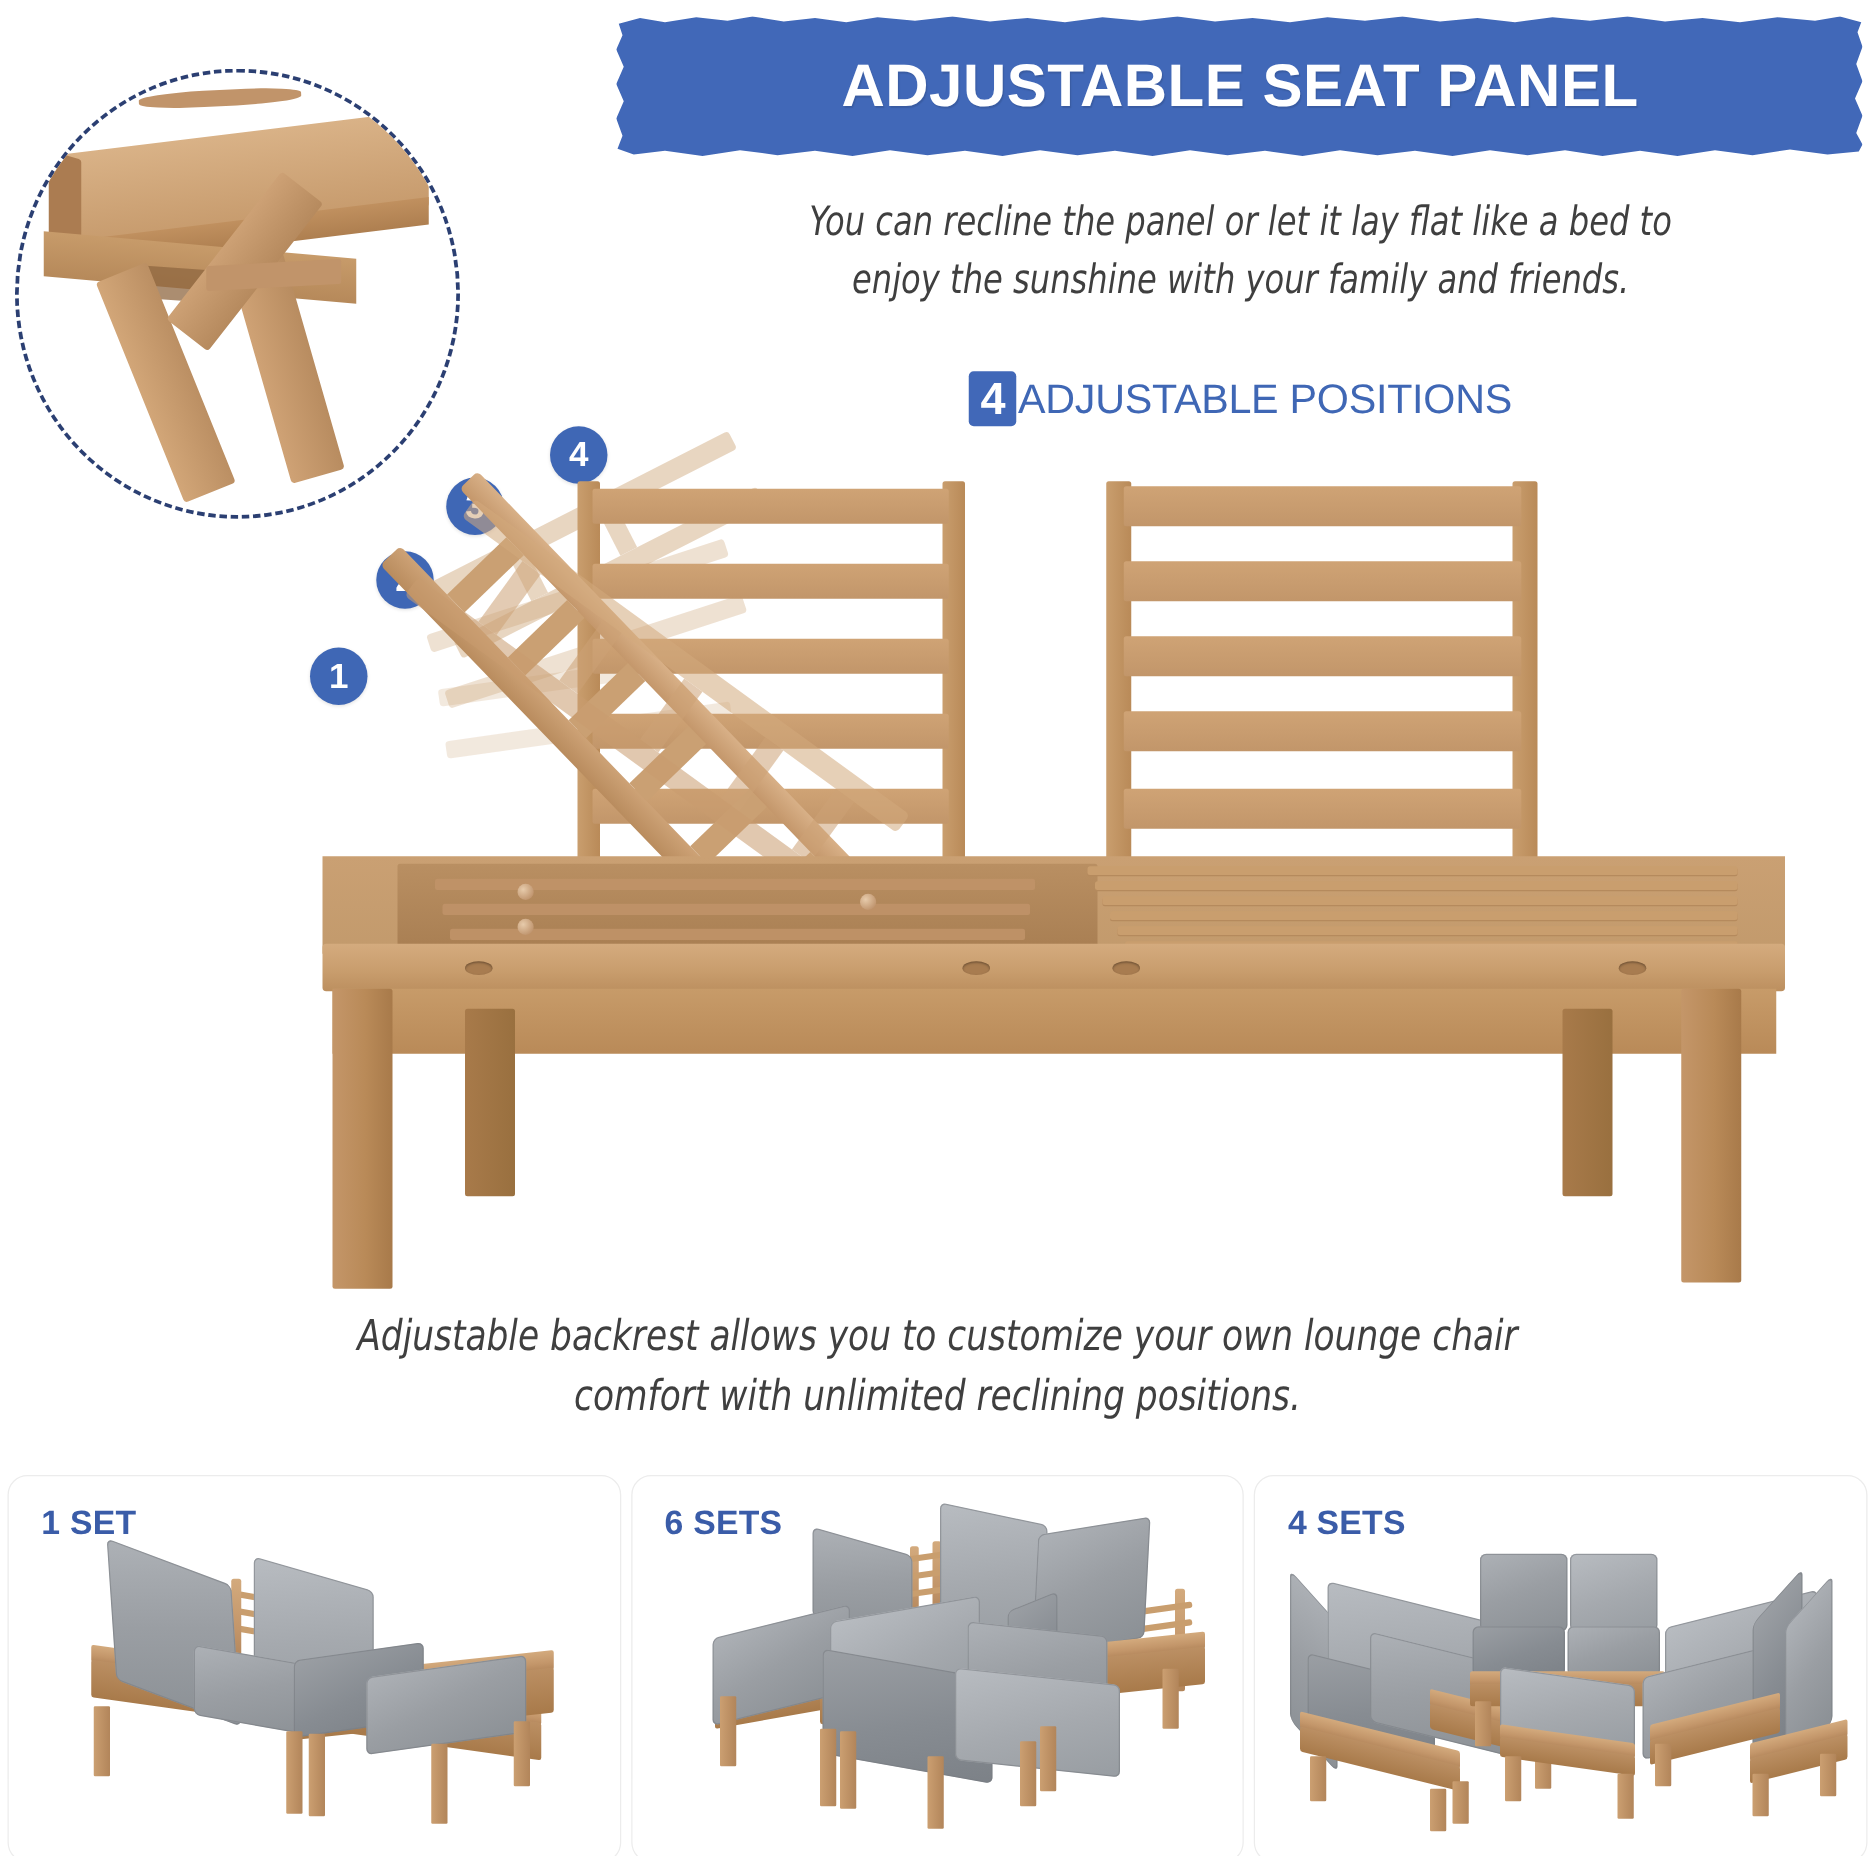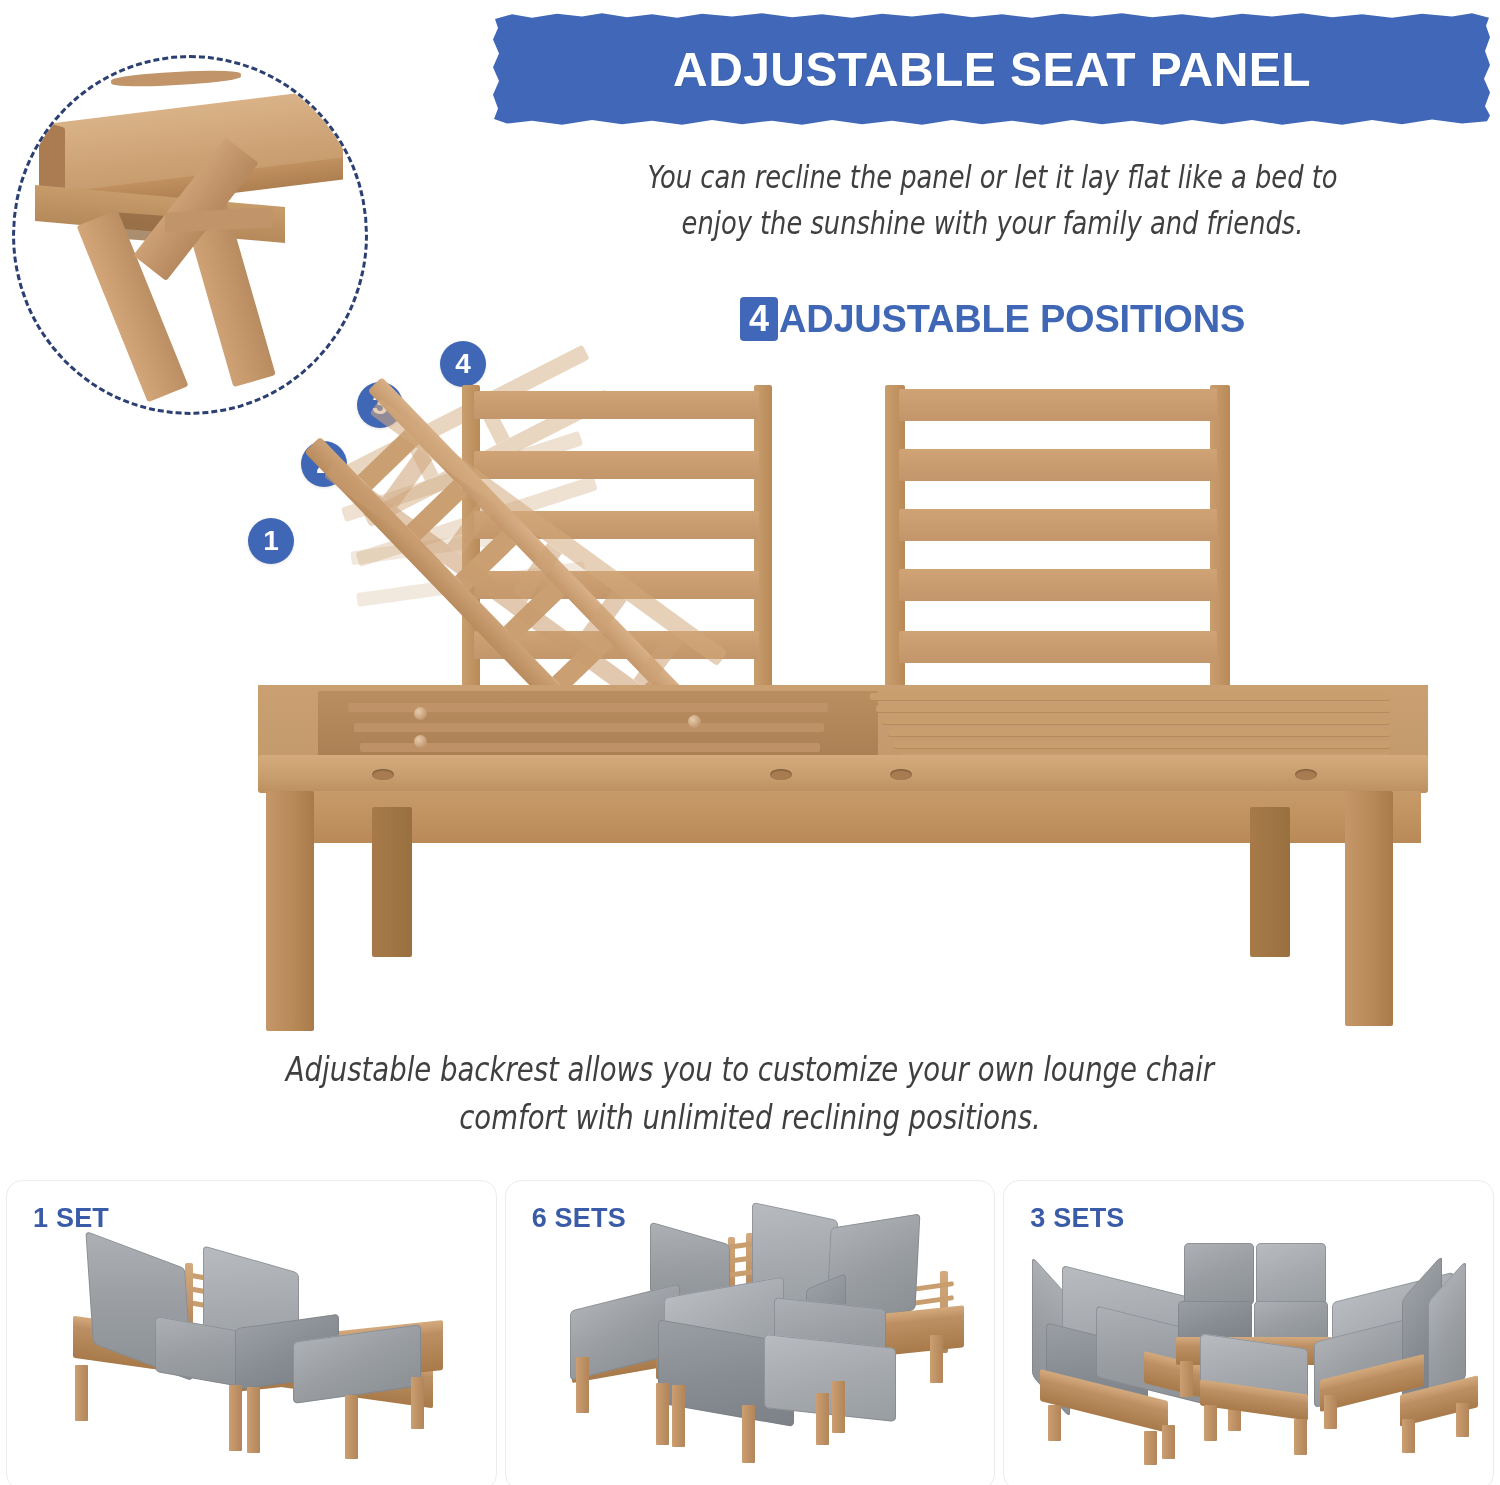--- a/index.html
+++ b/index.html
@@ -60,21 +60,21 @@
     display:flex; align-items:center; justify-content:center;
   }
   #positions-badge {
     background:#4168b8; color:#ffffff;
     font-weight:bold; font-size:36px;
     width:38px; height:44px; border-radius:4px;
     display:flex; align-items:center; justify-content:center;
     line-height:1;
   }
   #positions-label {
-    color:#3f67b5; font-weight:bold; font-size:38px;
+    color:#3f67b5; font-weight:normal; font-size:33px;
     letter-spacing:-0.2px; margin-left:1px;text-align:right;
   }
 
   
   #detail-inset {
     position:absolute; left:12px; top:55px; width:356px; height:360px;
     border:3px dashed #2b3f72; border-radius:50%;
     overflow:hidden; background:#ffffff;
   }
   #detail-inset .inset-art { position:absolute; inset:0; }
@@ -453,21 +453,21 @@
       <div class="wleg" style="left:150px;top:202px;height:62px;"></div>
       <div class="wleg" style="left:166px;top:204px;height:62px;"></div>
       <div class="wleg" style="left:236px;top:224px;height:58px;"></div>
       <div class="wleg" style="left:310px;top:212px;height:52px;"></div>
       <div class="wleg" style="left:326px;top:200px;height:52px;"></div>
       <div class="wleg" style="left:424px;top:154px;height:48px;"></div>
     </div>
   </div>
 
   <div class="set-card">
-    <div class="card-title">3 SETS</div>
+    <div class="card-title">4 SETS</div>
     <div class="card-art">
 
       <div class="cush" style="left:28px;top:96px;width:38px;height:120px;transform:skewY(48deg);"></div>
       <div class="cush lt" style="left:58px;top:100px;width:128px;height:88px;transform:skewY(14deg);"></div>
       <div class="cush dk" style="left:42px;top:154px;width:102px;height:62px;transform:skewY(14deg);"></div>
       <div class="cush" style="left:92px;top:140px;width:126px;height:72px;transform:skewY(14deg);"></div>
       <div class="wfr" style="left:36px;top:204px;width:128px;height:14px;transform:skewY(14deg);"></div>
       <div class="wfr dk" style="left:36px;top:216px;width:128px;height:20px;transform:skewY(14deg);"></div>
       <div class="wfr" style="left:140px;top:182px;width:96px;height:14px;transform:skewY(14deg);"></div>
       <div class="wfr dk" style="left:140px;top:194px;width:96px;height:20px;transform:skewY(14deg);"></div>

